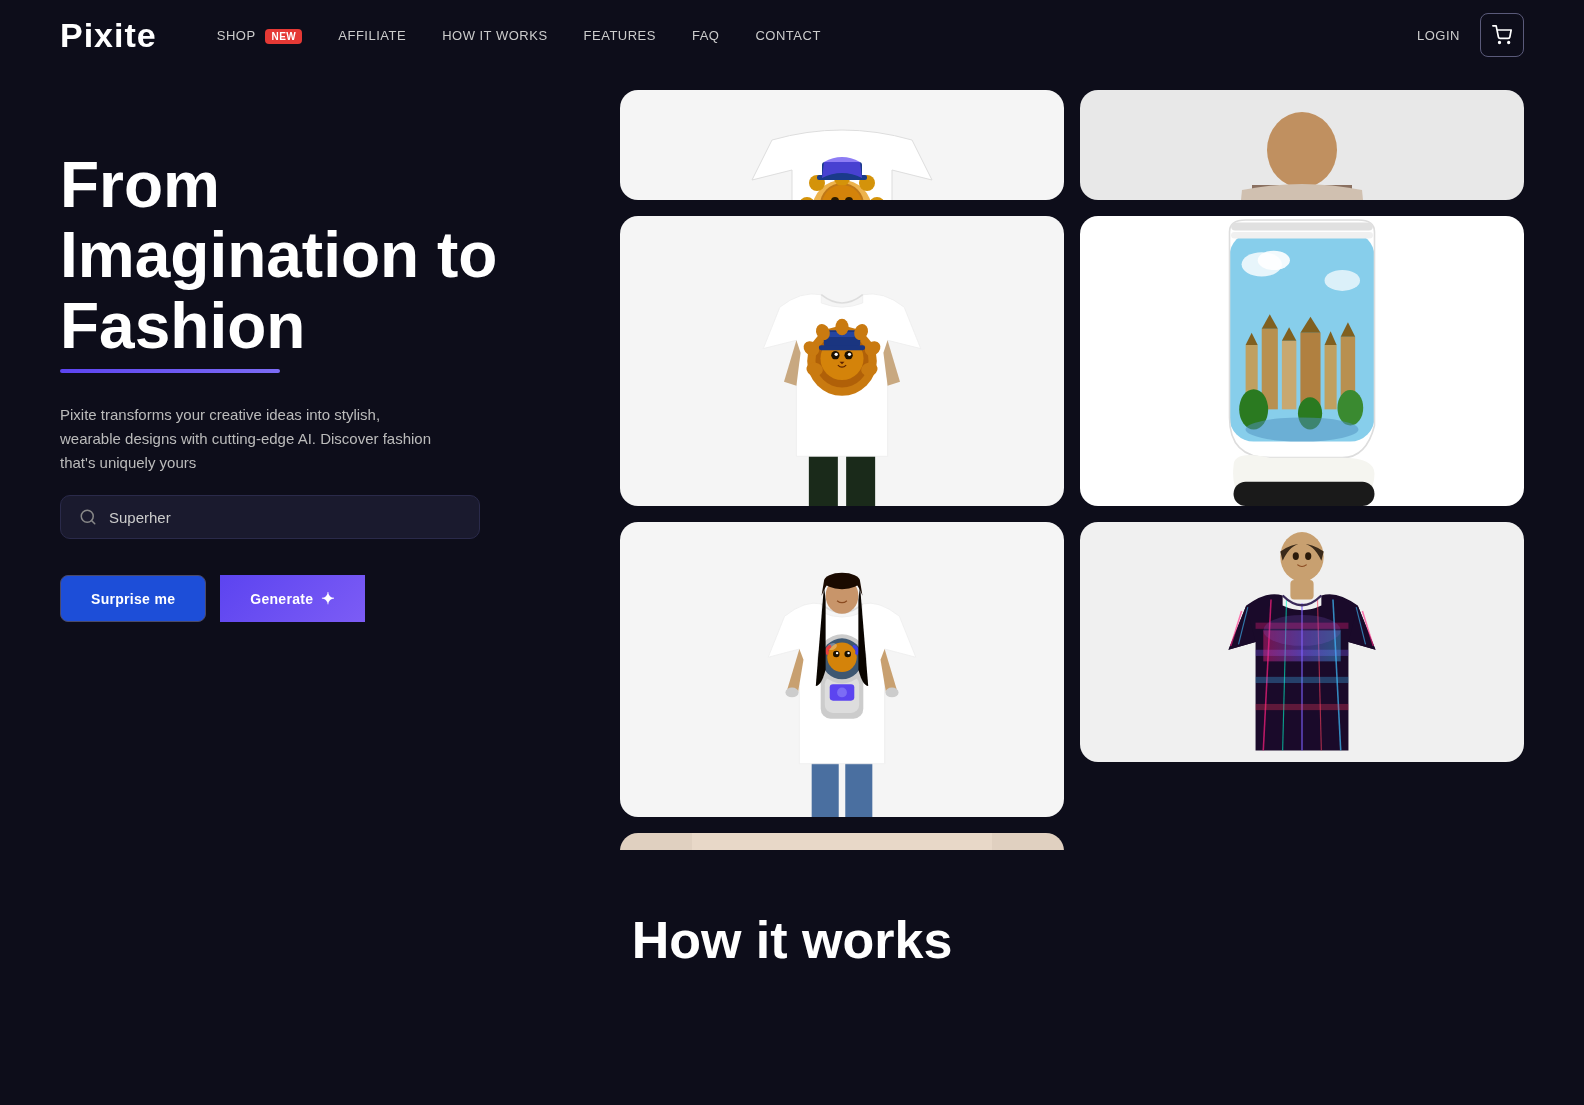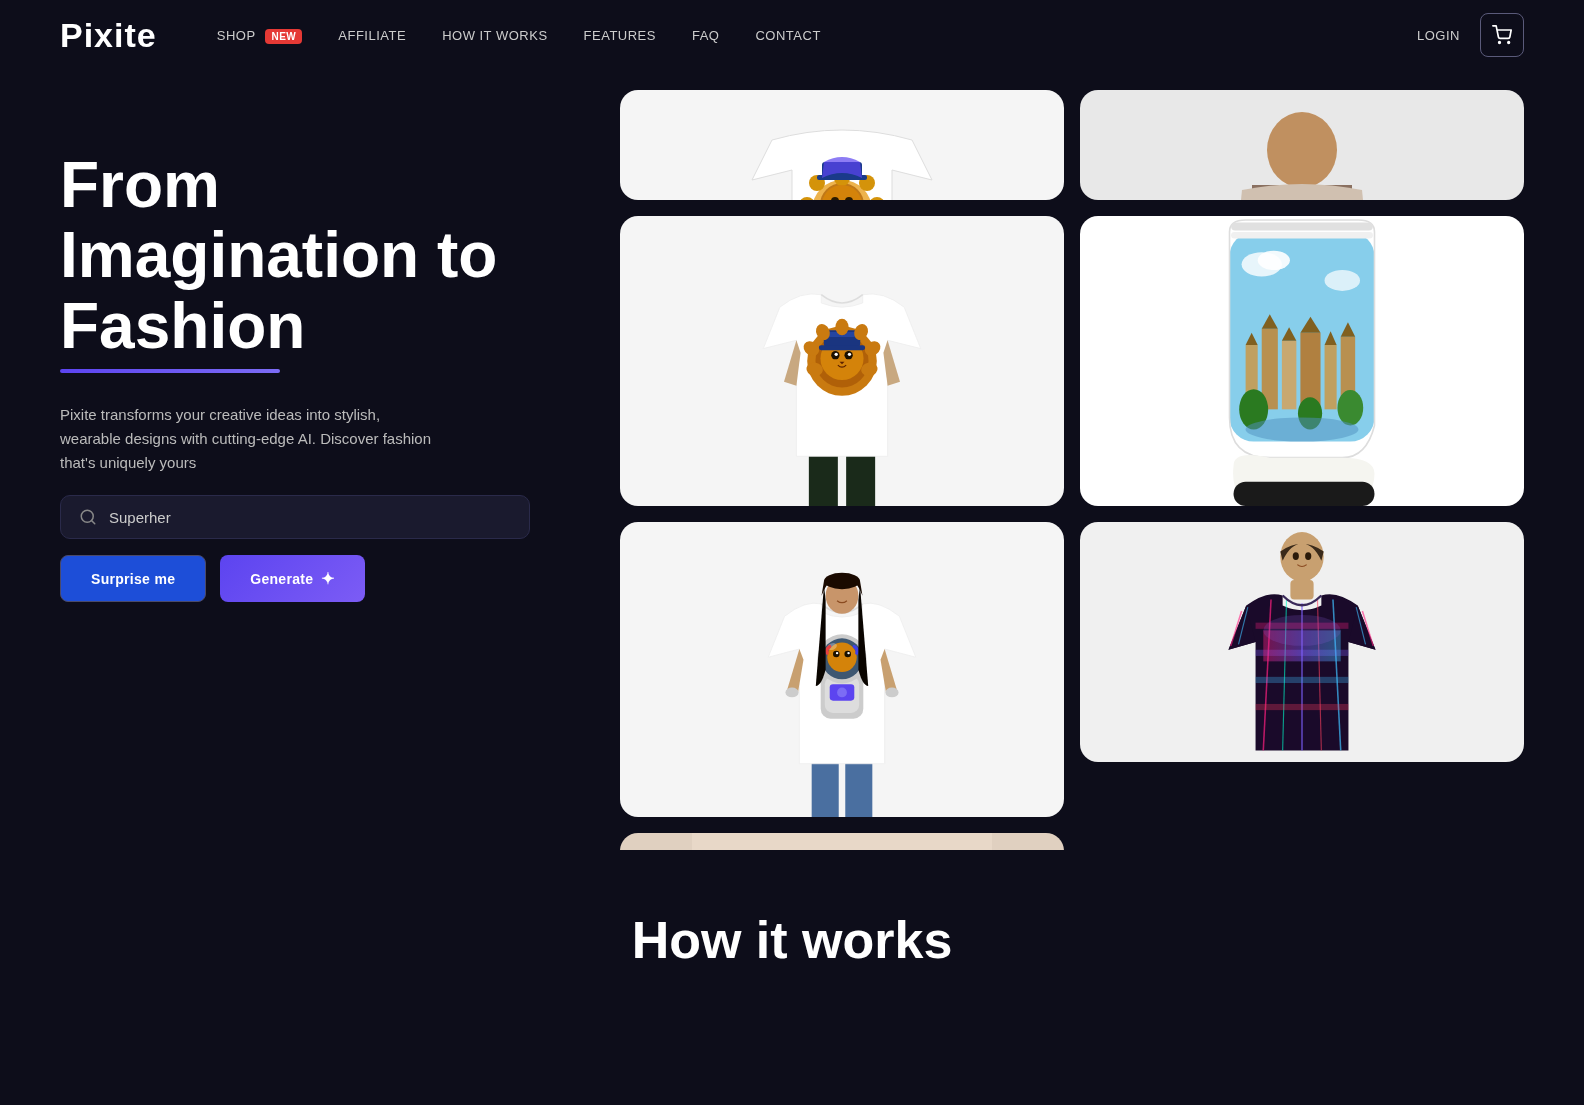--- a/index.html
+++ b/index.html
@@ -112,23 +112,23 @@
       max-width: 380px;
       margin-bottom: 20px;
     }
     .search-bar {
       display: flex;
       align-items: center;
       background: #1a1a2e;
       border: 1px solid #2a2a4a;
       border-radius: 10px;
       padding: 12px 18px;
-      margin-bottom: 16px;
+      margin-bottom: 36px;
       gap: 12px;
-      width: 470px;
+      width: 420px;
     }
     .search-text {
       font-size: 15px;
       color: #ccc;
     }
     .hero-buttons {
       display: flex;
       gap: 14px;
     }
     .btn-surprise {
@@ -139,21 +139,21 @@
       padding: 14px 30px;
       font-size: 14px;
       font-weight: 600;
       cursor: pointer;
       letter-spacing: 0.3px;
     }
     .btn-generate {
       background: linear-gradient(135deg, #5c44f0, #7c5cf5);
       color: #fff;
       border: none;
-      border-radius: 8px;
+      border-radius: 0;
       padding: 14px 30px;
       font-size: 14px;
       font-weight: 600;
       cursor: pointer;
       display: flex;
       align-items: center;
       gap: 8px;
       letter-spacing: 0.3px;
     }
     .sparkle-icon { font-size: 16px; }

